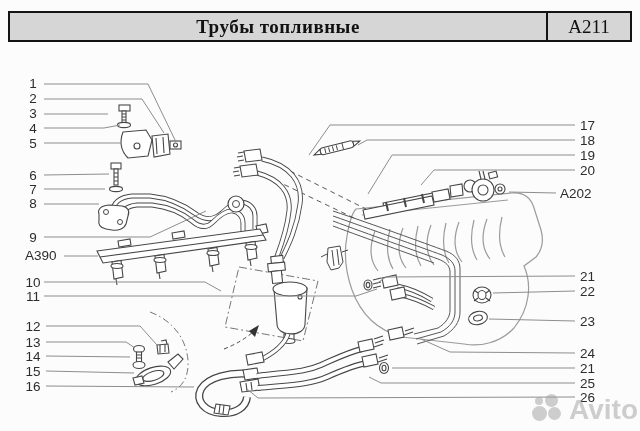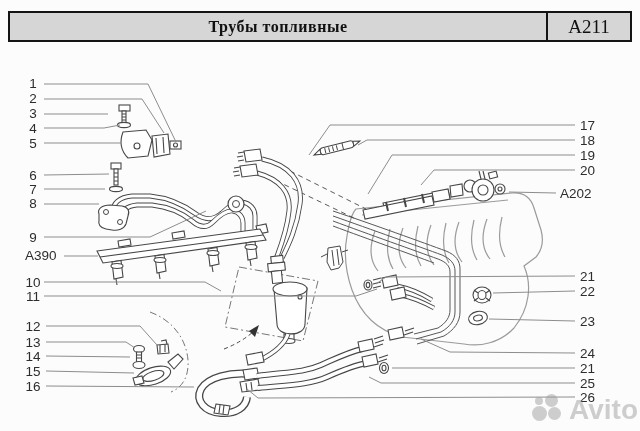--- a/index.html
+++ b/index.html
@@ -1,21 +1,21 @@
 <!DOCTYPE html>
 <html><head>
 <meta charset="utf-8">
 <style>
   html,body{margin:0;padding:0;}
   .page{position:relative;width:640px;height:431px;background:#fcfcfc;overflow:hidden;
         font-family:"Liberation Sans",sans-serif;}
   .header{position:absolute;left:8px;top:11px;width:620px;height:27px;background:#d6d6d6;
           border:2px solid #141414;display:flex;}
   .header-title{flex:1;text-align:center;font-family:"Liberation Serif",serif;font-weight:bold;
-          font-size:16px;line-height:27px;color:#111;letter-spacing:.5px;}
+          font-size:19px;line-height:27px;color:#111;letter-spacing:.5px;}
   .header-code{width:82px;border-left:2px solid #141414;text-align:center;
           font-family:"Liberation Serif",serif;font-weight:normal;font-size:19px;line-height:27px;color:#111;}
   svg{position:absolute;left:0;top:0;}
   .cnum{font-family:"Liberation Sans",sans-serif;font-size:13.5px;fill:#2d2d2d;}
   .ldr{fill:none;stroke:#8d8d8d;stroke-width:1;}
   .wm{position:absolute;right:2px;bottom:5px;display:flex;align-items:flex-start;opacity:.5;z-index:5;}
   .wm-logo{position:relative;width:34px;height:30px;margin-right:3px;}
   .wm-logo i{position:absolute;border-radius:50%;background:#9f9f9f;}
   .wm-c1{width:8px;height:8px;left:3px;top:3px;}
   .wm-c2{width:13px;height:13px;left:13px;top:0px;}

